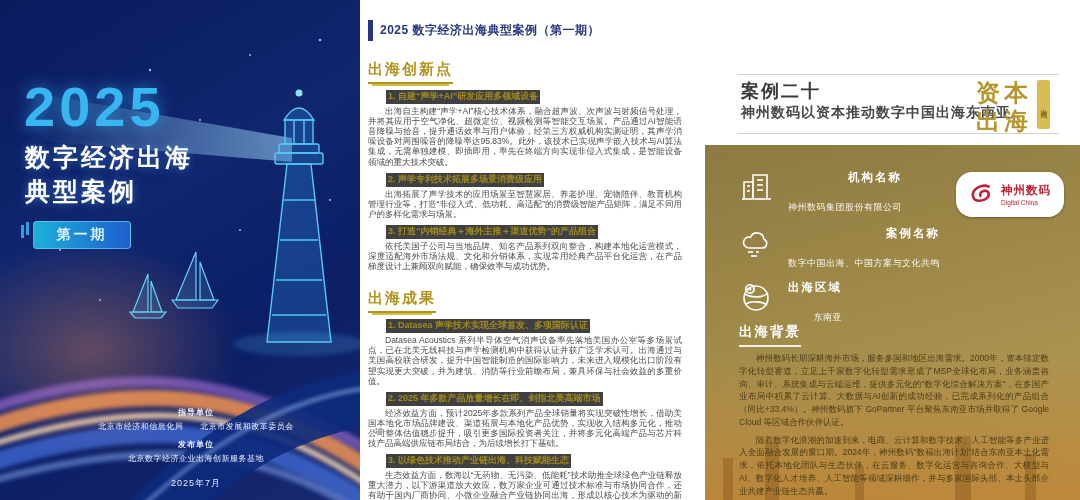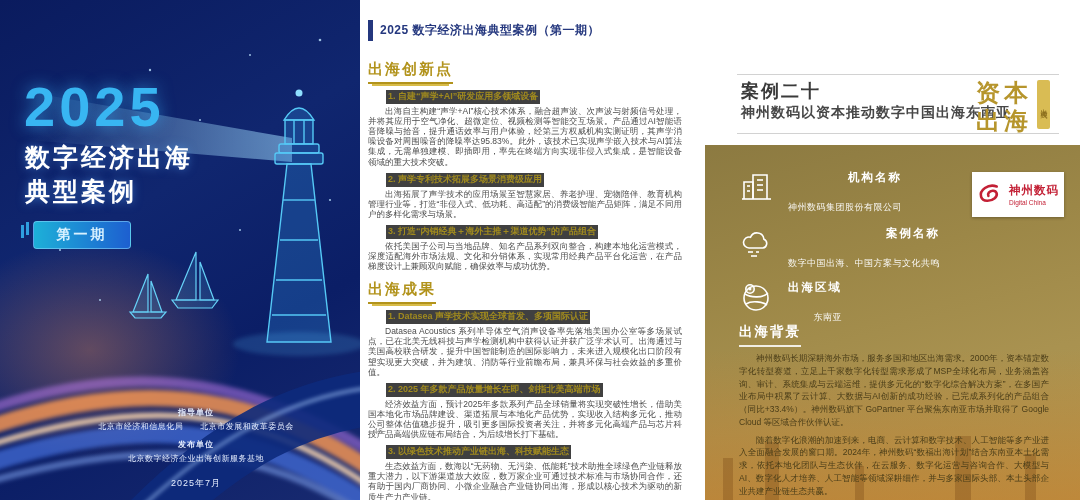--- a/index.html
+++ b/index.html
@@ -29,21 +29,21 @@
 
   
   .mid{position:absolute;left:360px;top:0;width:332px;height:452px;background:#ffffff;padding-left:48px;}
   .mid-header{position:absolute;left:8px;top:20px;display:flex;align-items:center;gap:7px;}
   .mid-bar{width:5px;height:21px;background:#24377e;}
   .mid-header-text{font-size:12px;font-weight:bold;color:#24377e;letter-spacing:.5px;}
   .mid-body{position:absolute;left:8px;top:60px;width:314px;}
   .sec-title{display:table;font-size:15px;font-weight:bold;color:#b2931c;letter-spacing:2px;
          margin:0;padding-bottom:3px;border-bottom:2px solid #b2931c;
          box-shadow:0 6px 0 -4px #d8bc4a;}
-  .sec-gap{margin-top:9px;}
+  .sec-gap{margin-top:18px;}
   .item-head{display:inline-block;background:#404040;color:#a08a1e;font-weight:bold;
          font-size:9px;margin:6px 0 2px 18px;padding:1px 2px;line-height:1.3;}
   .item-body{font-size:8.5px;color:#4c4c4c;line-height:1.2;text-align:justify;
          text-indent:2em;margin:0;}
   .page-num{position:absolute;left:10px;bottom:16px;font-size:9px;color:#9a9a9a;}
 
   
   .case{position:absolute;left:705px;top:0;width:375px;height:500px;background:#ffffff;overflow:hidden;}
   .rule{position:absolute;left:32px;width:322px;height:1px;background:#d2d2d2;}
   .rule1{top:74px;} .rule2{top:133px;}
@@ -60,22 +60,22 @@
         background:linear-gradient(to top,rgba(198,122,40,.55),rgba(198,122,40,0));}
   .bldg{position:absolute;bottom:0;background:rgba(122,74,22,.35);}
   .b1{left:18px;width:10px;height:42px;} .b2{left:60px;width:14px;height:58px;}
   .b3{left:150px;width:9px;height:34px;} .b4{left:250px;width:16px;height:64px;}
   .b5{left:320px;width:11px;height:46px;}
   .info-row{position:absolute;left:34px;display:flex;align-items:flex-start;gap:15px;text-align:right;}
   .r1{top:25px;} .r2{top:81px;} .r3{top:135px;}
   .info-icon{width:34px;height:34px;flex:0 0 34px;}
   .info-label{font-size:11.5px;font-weight:bold;color:#ffffff;letter-spacing:2px;}
   .info-value{font-size:9px;color:rgba(255,255,255,.93);margin-top:16px;letter-spacing:.5px;}
-  .logo-box{position:absolute;right:16px;top:27px;width:92px;height:45px;background:#ffffff;
-        border-radius:0;display:flex;align-items:center;justify-content:center;gap:6px;
+  .logo-box{position:absolute;right:16px;top:27px;width:108px;height:45px;background:#ffffff;
+        border-radius:16px;display:flex;align-items:center;justify-content:center;gap:6px;
         box-shadow:0 1px 3px rgba(0,0,0,.3);}
   .logo-text{display:flex;flex-direction:column;align-items:flex-start;}
   .logo-cn{font-size:11.5px;font-weight:bold;color:#c32035;letter-spacing:1px;}
   .logo-en{font-size:6.5px;color:#c32035;margin-top:1px;}
   .bg-title{position:absolute;left:34px;top:178px;display:table;font-size:13.5px;font-weight:bold;
         color:#ffffff;letter-spacing:2px;padding-bottom:4px;border-bottom:2px solid rgba(255,255,255,.85);}
   .bg-paras{position:absolute;left:34px;top:207px;width:310px;font-size:8.5px;color:#4a3d18;
         line-height:1.5;text-align:justify;}
   .bg-paras p{text-indent:2em;margin:0 0 5px 0;}
 </style>

